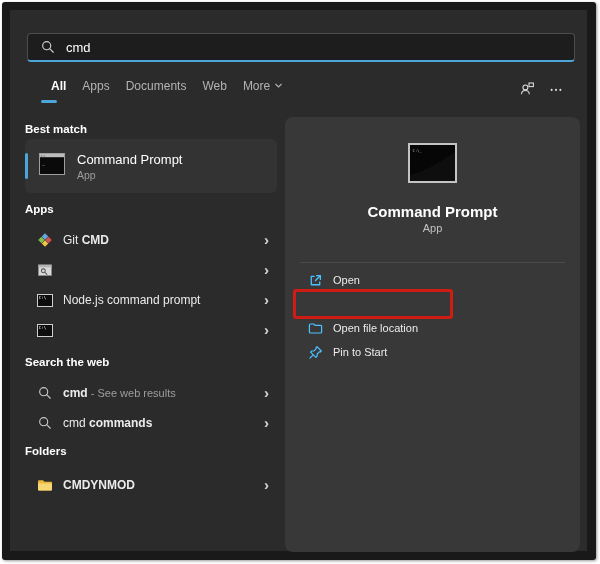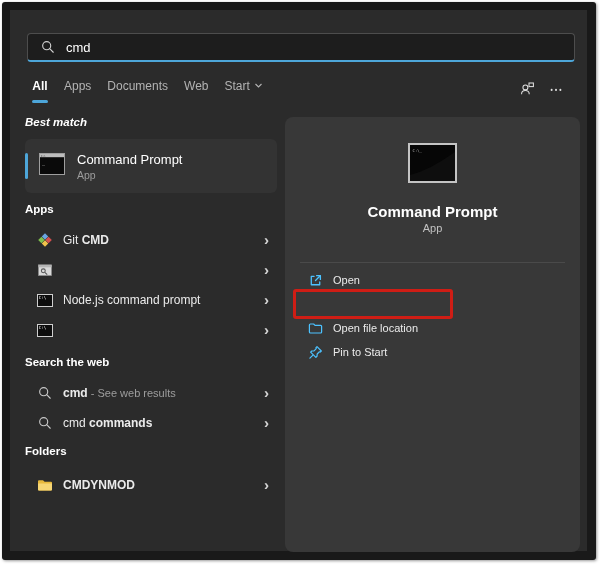--- a/index.html
+++ b/index.html
@@ -28,27 +28,27 @@
     display:flex; align-items:center; gap:10px; padding:0 12px;
   }
   .search-input {
     flex:1; background:transparent; border:none; outline:none;
     color:#ffffff; font-size:13px; font-family:"Liberation Sans",sans-serif;
   }
   
   .tabs { position:absolute; left:22px; top:69px; display:flex; gap:16px; }
   .tab { font-size:12px; color:#b3b3b3; cursor:pointer; display:flex; align-items:center; gap:4px; flex-direction:column; }
   .tab .tab-label-row { display:flex; align-items:center; gap:4px; }
-  .tab.active .tab-label-row { color:#ffffff; font-weight:700; }
+  .tab.active .tab-label-row { color:#ffffff; font-weight:700;margin-left:19px; }
   .tab-underline { height:3px; width:16px; border-radius:2px; background:transparent; margin-top:3px; }
   .tab.active .tab-underline { background:#4da6d9; }
   .right-icons { position:absolute; top:71px; right:24px; display:flex; gap:14px; align-items:center; }
   
   .heading { position:absolute; left:15px; font-size:11.5px; font-weight:700; color:#ffffff; }
-  .h-bestmatch { top:106px;font-style:italic; }
+  .h-bestmatch { top:113px; }
   .h-apps { top:193px; }
   .h-web  { top:346px; }
   .h-folders { top:435px; }
   .bm-item {
     position:absolute; left:15px; top:129px; width:252px; height:54px;
     background:#333333; border-radius:6px; cursor:pointer;
     display:flex; align-items:center; gap:12px; padding-left:14px;
   }
   .accent-bar {
     position:absolute; left:0; top:50%; transform:translateY(-50%);
@@ -130,21 +130,21 @@
         <div class="tab-underline"></div>
       </div>
       <div class="tab">
         <div class="tab-label-row">
             <span>Web</span>
           </div>
         <div class="tab-underline"></div>
       </div>
       <div class="tab">
         <div class="tab-label-row">
-          <span>Start</span>
+          <span>More</span>
           <span>
             <svg width="9" height="9" viewBox="0 0 12 12">
                 <polyline points="2,4 6,8 10,4" fill="none" stroke="#b3b3b3" stroke-width="1.5"></polyline>
               </svg>
           </span>
         </div>
         <div class="tab-underline"></div>
       </div>
     </div>
 

